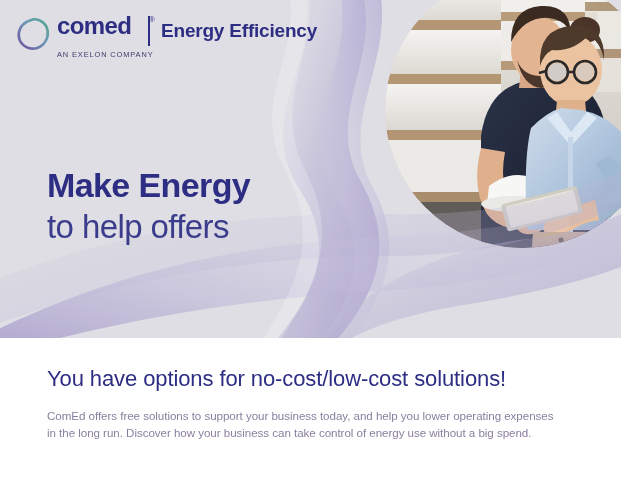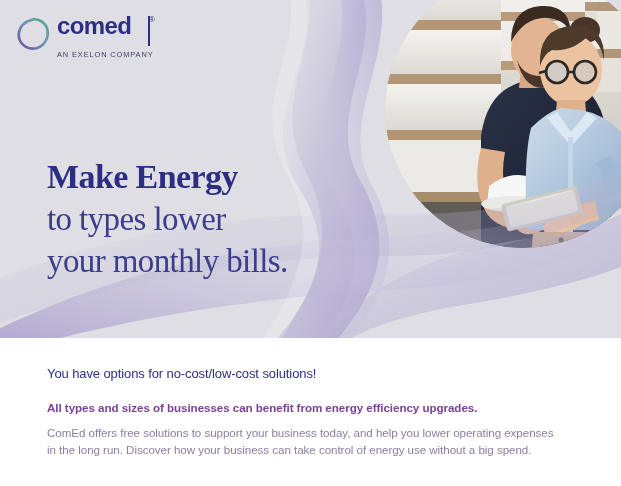--- a/index.html
+++ b/index.html
@@ -104,23 +104,22 @@
     color: #2d2e83;
     font-weight: bold;
     letter-spacing: -0.2px;
     white-space: nowrap;
   }
 
   
   #headline {
     position: absolute;
     left: 47px;
-    top: 156px;
+    top: 164px;
     width: 330px;
-    font-family: Liberation Serif, serif;
   }
   .hl-line {
     display: block;
     color: #2d2e83;
     letter-spacing: -0.6px;
     white-space: nowrap;
   }
   .hl-bold {
     font-size: 34px;
     font-weight: bold;
@@ -139,21 +138,21 @@
     left: 0;
     top: 338px;
     width: 621px;
     height: 148px;
     background: #ffffff;
   }
   #sub-headline {
     position: absolute;
     left: 47px;
     top: 28px;
-    font-size: 13px;
+    font-size: 22px;
     color: #2d2e83;
     font-weight: normal;
     letter-spacing: -0.1px;
     white-space: nowrap;
   }
   #copy-block {
     position: absolute;
     left: 47px;
     top: 61px;
     width: 510px;
@@ -374,34 +373,33 @@
               <text x="0" y="20" font-family="'Liberation Sans', sans-serif" font-size="24" font-weight="bold" fill="#2d2e83" letter-spacing="-0.6">comed</text>
               <text x="92" y="8" font-family="'Liberation Sans', sans-serif" font-size="8" fill="#2d2e83">®</text>
             </svg>
           </span>
           <span id="exelon-line">AN EXELON COMPANY</span>
         </div>
       </div>
 
       <div id="brand-divider"></div>
 
+      <div id="program-name">Energy Efficiency</div>
     </div>
 
     <div id="headline">
       <span class="hl-line hl-bold">Make Energy</span>
-      <span class="hl-line hl-light">to types lower</span>
-      <span class="hl-line hl-light">your monthly bills.</span>
+      <span class="hl-line hl-light">to help offers</span>
     </div>
 
   </div>
 
   <div id="body-section">
 
     <div id="sub-headline">You have options for no-cost/low-cost solutions!</div>
 
     <div id="copy-block">
-      <span id="copy-lead">All types and sizes of businesses can benefit from energy efficiency upgrades.</span>
       <span id="copy-para">ComEd offers free solutions to support your business today, and help you lower operating expenses in the long run. Discover how your business can take control of energy use without a big spend.</span>
     </div>
 
   </div>
 
 </div>
 
 </body></html>

